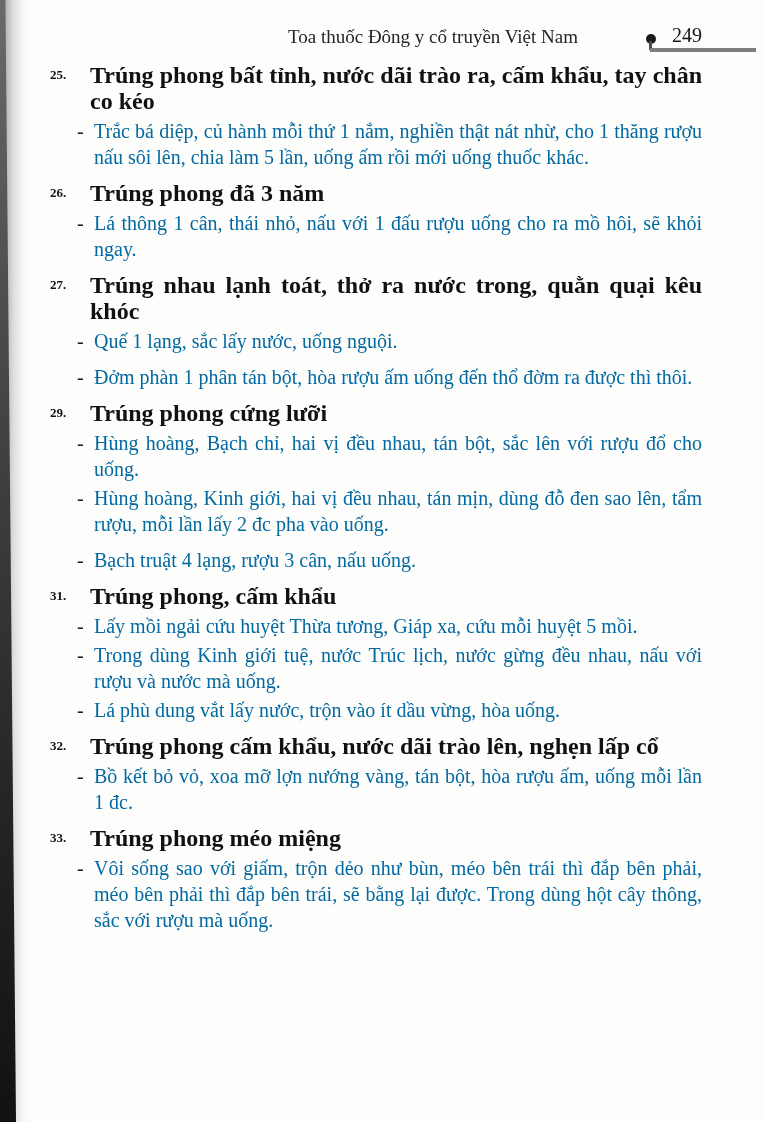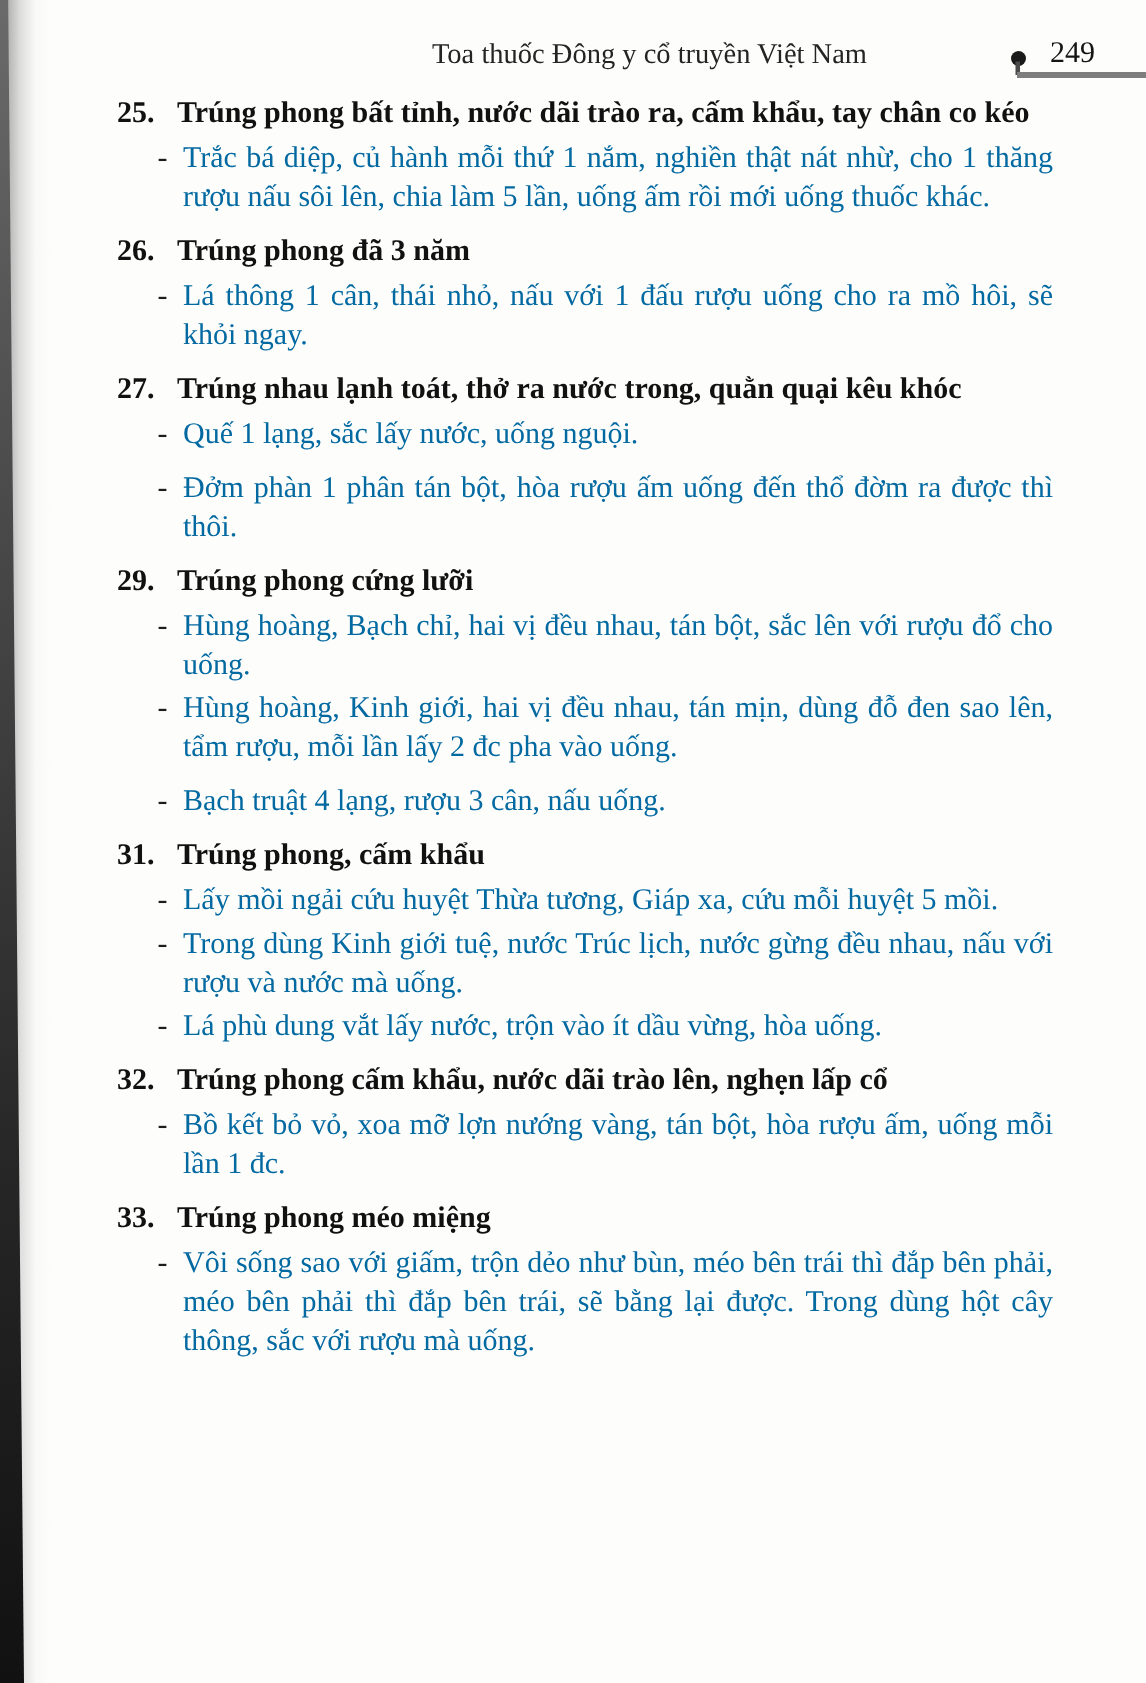--- a/index.html
+++ b/index.html
@@ -18,22 +18,21 @@
     z-index: 1;
   }
   .binding-dark {
     position: absolute; left: 0; top: 0; width: 16px; height: 100%;
     background: linear-gradient(to bottom, #6a6a6a 0%, #4a4a4a 30%, #262626 70%, #111 100%);
     clip-path: polygon(0 0, 34% 0, 100% 100%, 0 100%);
     z-index: 2;
   }
   .page {
     position: relative; z-index: 3;
-    padding: 12px 62px 0 38px;
-    margin-left: 40px;
+    padding: 12px 62px 0 50px;
   }
   
   .runhead {
     position: relative;
     height: 40px;
   }
   .runhead-title {
     position: absolute; right: 124px; top: 14px;
     font-size: 19px; color: #242424; white-space: nowrap;
   }
@@ -55,25 +54,25 @@
     width: 106px; height: 4px; background: #7d7d7d;
   }
   
   .entry { margin-top: 10px; }
   .entry-head {
     display: flex;
     margin-bottom: 4px;
   }
   .entry-num {
     flex: 0 0 40px;
-    font-weight: bold; font-size: 20px; line-height: 26px; color: #111;
+    font-weight: bold; font-size: 13px; line-height: 26px; color: #111;
   }
   .entry-title {
     flex: 1; margin: 0;
-    font-weight: bold; font-size: 20px; line-height: 26px; color: #111;
+    font-weight: bold; font-size: 24px; line-height: 26px; color: #111;
     text-align: justify;
   }
   .remedy {
     display: flex;
     margin: 3px 0 0 27px;
   }
   .remedy-dash {
     flex: 0 0 17px;
     font-size: 20px; line-height: 26px;
   }

